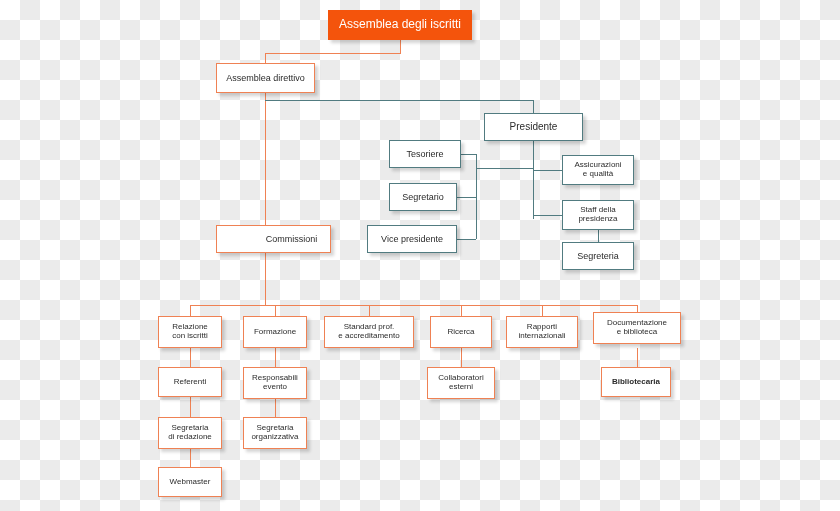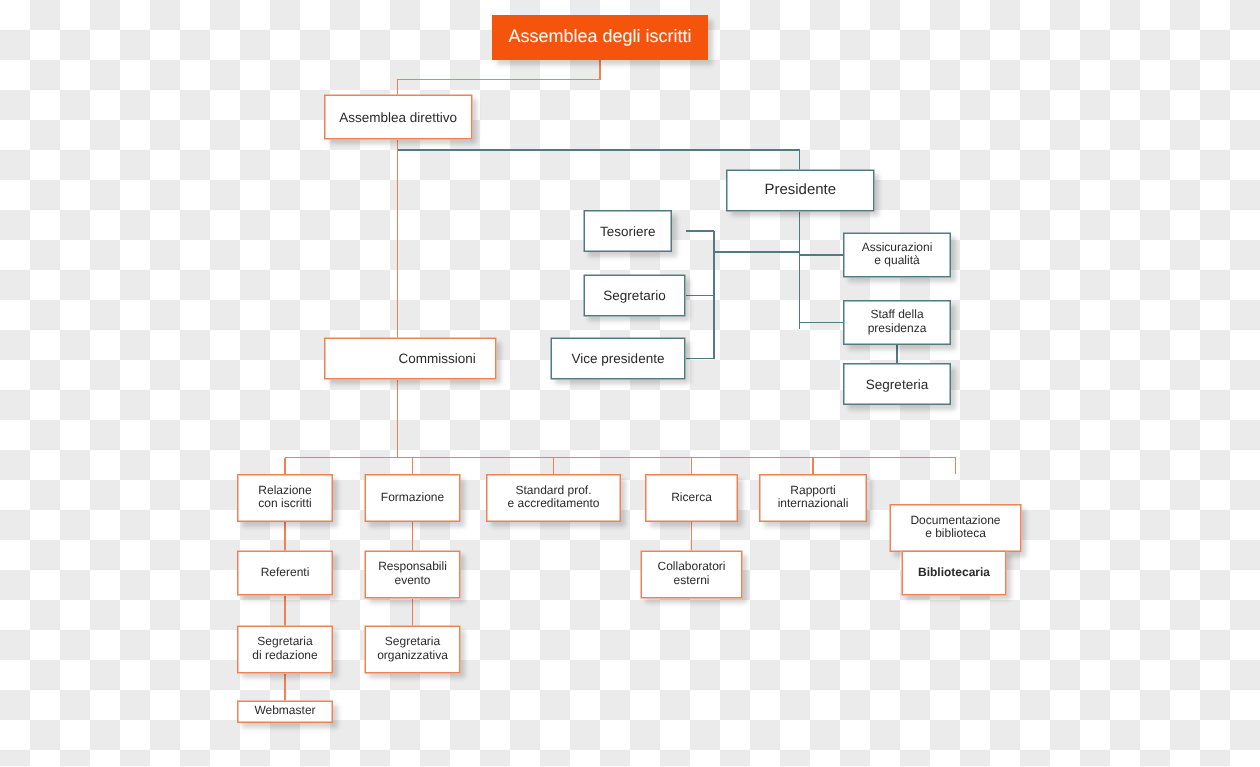--- a/index.html
+++ b/index.html
@@ -93,21 +93,21 @@
   <div id="nodes-layer">
       <div class="node orange-fill" style="left: 328px; top: 10px; width: 144px; height: 30px; font-size: 12px;">
         <span class="lbl">Assemblea degli iscritti</span>
       </div>
       <div class="node orange-line" style="left: 216px; top: 63px; width: 99px; height: 30px; font-size: 9px;">
         <span class="lbl">Assemblea direttivo</span>
       </div>
       <div class="node teal-line" style="left: 484px; top: 113px; width: 99px; height: 28px; font-size: 10px;">
         <span class="lbl">Presidente</span>
       </div>
-      <div class="node teal-line" style="left: 389px; top: 140px; width: 59px; height: 28px; font-size: 9px;">
+      <div class="node teal-line" style="left: 389px; top: 140px; width: 72px; height: 28px; font-size: 9px;">
         <span class="lbl">Tesoriere</span>
       </div>
       <div class="node teal-line" style="left: 389px; top: 183px; width: 68px; height: 28px; font-size: 9px;">
         <span class="lbl">Segretario</span>
       </div>
       <div class="node teal-line" style="left: 367px; top: 225px; width: 90px; height: 28px; font-size: 9px;">
         <span class="lbl">Vice presidente</span>
       </div>
       <div class="node teal-line" style="left: 562px; top: 155px; width: 72px; height: 30px; font-size: 8px;">
         <span class="lbl">Assicurazioni
@@ -134,21 +134,21 @@
         <span class="lbl">Standard prof.
 e accreditamento</span>
       </div>
       <div class="node orange-line" style="left: 430px; top: 316px; width: 62px; height: 32px; font-size: 8px;">
         <span class="lbl">Ricerca</span>
       </div>
       <div class="node orange-line" style="left: 506px; top: 316px; width: 72px; height: 32px; font-size: 8px;">
         <span class="lbl">Rapporti
 internazionali</span>
       </div>
-      <div class="node orange-line" style="left: 593px; top: 336px; width: 88px; height: 32px; font-size: 8px;">
+      <div class="node orange-line" style="left: 593px; top: 312px; width: 88px; height: 32px; font-size: 8px;">
         <span class="lbl">Documentazione
 e biblioteca</span>
       </div>
       <div class="node orange-line" style="left: 158px; top: 367px; width: 64px; height: 30px; font-size: 8px;">
         <span class="lbl">Referenti</span>
       </div>
       <div class="node orange-line" style="left: 243px; top: 367px; width: 64px; height: 32px; font-size: 8px;">
         <span class="lbl">Responsabili
 evento</span>
       </div>
@@ -160,17 +160,17 @@
         <span class="lbl">Bibliotecaria</span>
       </div>
       <div class="node orange-line" style="left: 158px; top: 417px; width: 64px; height: 32px; font-size: 8px;">
         <span class="lbl">Segretaria
 di redazione</span>
       </div>
       <div class="node orange-line" style="left: 243px; top: 417px; width: 64px; height: 32px; font-size: 8px;">
         <span class="lbl">Segretaria
 organizzativa</span>
       </div>
-      <div class="node orange-line" style="left: 158px; top: 467px; width: 64px; height: 15px; font-size: 8px;">
+      <div class="node orange-line" style="left: 158px; top: 467px; width: 64px; height: 30px; font-size: 8px;">
         <span class="lbl">Webmaster</span>
       </div>
     </div>
 </div>
 
 </body></html>

